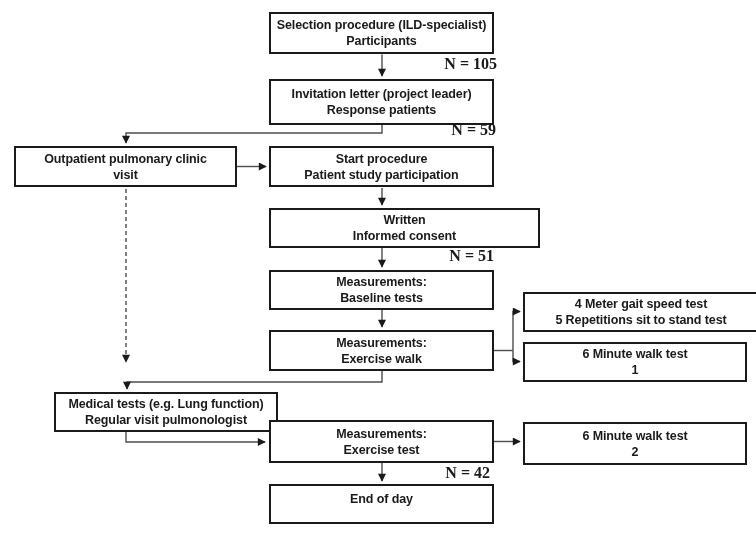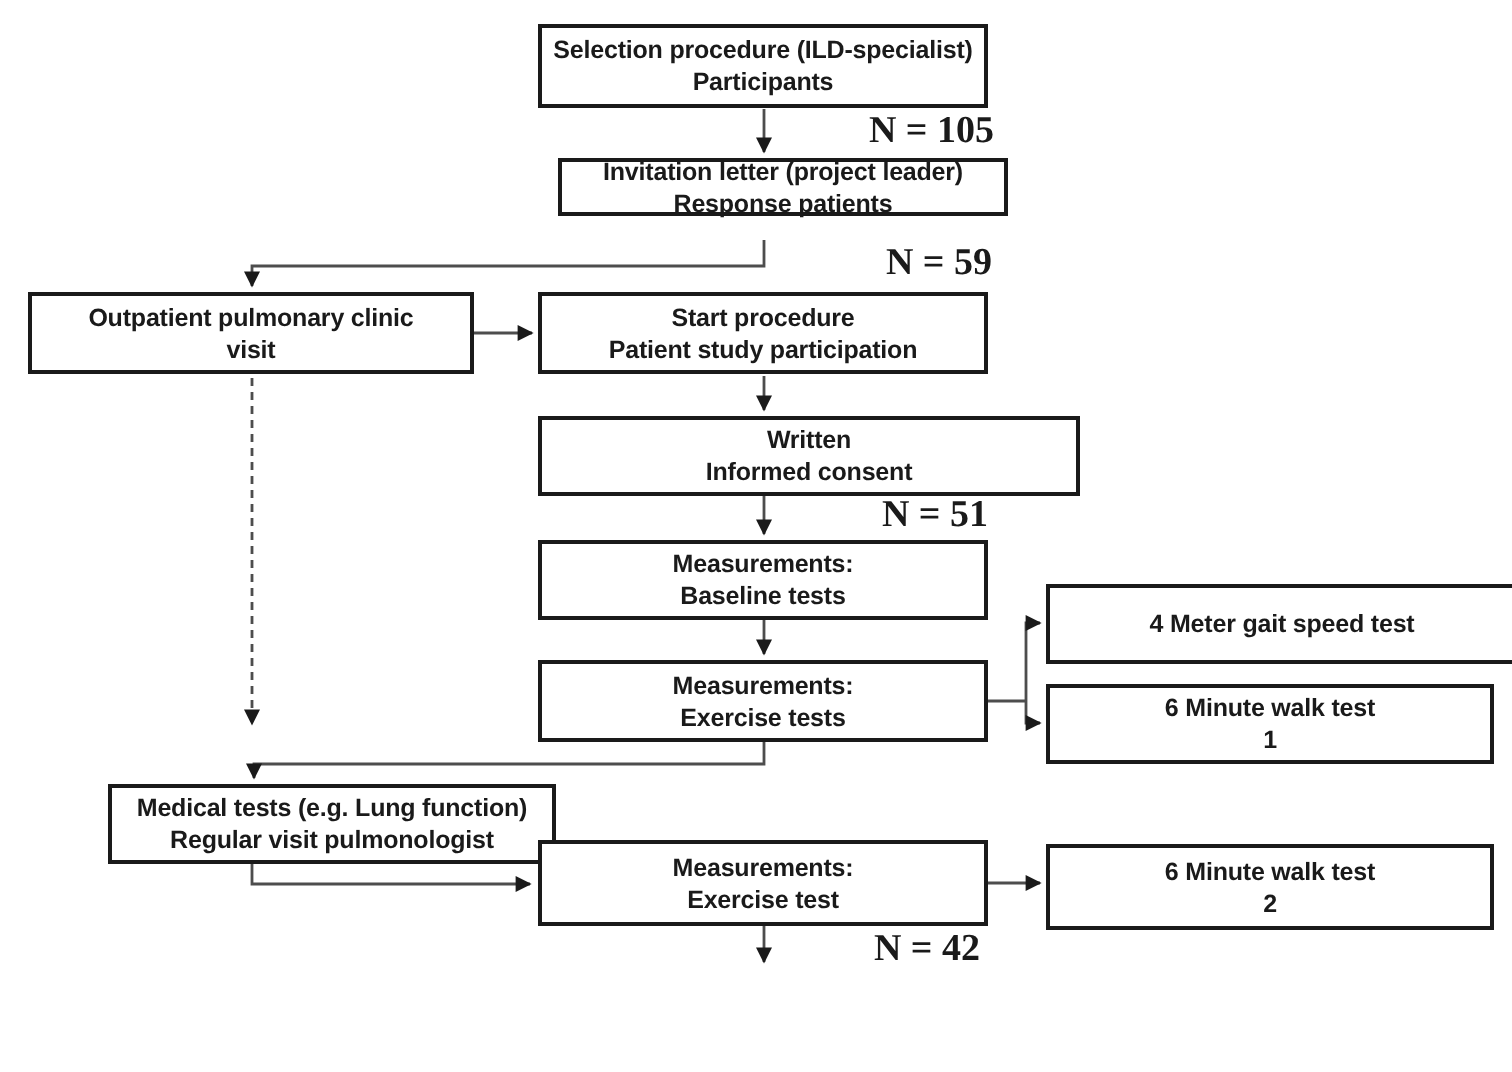--- a/index.html
+++ b/index.html
@@ -20,37 +20,37 @@
   .box{
     position:absolute;box-sizing:border-box;background:var(--background);
     border:2px solid var(--box-border);color:var(--text);
     display:flex;flex-direction:column;justify-content:center;align-items:center;
     text-align:center;font-weight:bold;font-size:12.5px;line-height:16px;
     letter-spacing:-0.1px;padding:1px 0;
   }
   .box span{display:block;white-space:nowrap;}
   
   .b-selection     {left:269px;top:12px; width:225px;height:42px;}
-  .b-invitation    {left:269px;top:79px; width:225px;height:29px;margin-left:10px;}
+  .b-invitation    {left:269px;top:79px; width:225px;height:46px;}
   .b-start         {left:269px;top:146px;width:225px;height:41px;}
   .b-written       {left:269px;top:208px;width:271px;height:40px;}
   .b-baseline      {left:269px;top:270px;width:225px;height:40px;}
   .b-exercise-tests{left:269px;top:330px;width:225px;height:41px;}
   .b-exercise-test {left:269px;top:420px;width:225px;height:43px;}
   .b-end           {left:269px;top:484px;width:225px;height:40px;justify-content:flex-start;padding-top:5px;}
   
   .b-outpatient    {left:14px;top:146px;width:223px;height:41px;}
   .b-medical       {left:14px;top:392px;width:224px;height:40px;margin-left:40px;}
   
   .b-gait          {left:523px;top:292px;width:236px;height:40px;}
   .b-walk1         {left:523px;top:342px;width:224px;height:40px;}
   .b-walk2         {left:523px;top:422px;width:224px;height:43px;}
   .nlabel{
     position:absolute;font-family:"Liberation Serif",serif;font-weight:bold;
-    font-size:19px;color:var(--text);white-space:nowrap;
+    font-size:16px;color:var(--text);white-space:nowrap;
   }
   .n-105{right:259px;top:55px;}
   .n-59 {right:260px;top:121px;}
   .n-51 {right:262px;top:247px;}
   .n-42 {right:266px;top:464px;}
 </style>
 </head>
 <body>
 
 <div id="figure">
@@ -102,25 +102,26 @@
     <span>Informed consent</span>
   </div>
 
   <div class="box b-baseline">
     <span>Measurements:</span>
     <span>Baseline tests</span>
   </div>
 
   <div class="box b-exercise-tests">
     <span>Measurements:</span>
-    <span>Exercise tests</span>
+    <span>Exercise walk</span>
   </div>
 
   <div class="box b-gait">
     <span>4 Meter gait speed test</span>
+    <span>5 Repetitions sit to stand test</span>
   </div>
 
   <div class="box b-walk1">
     <span>6 Minute walk test</span>
     <span>1</span>
   </div>
 
   <div class="box b-medical">
     <span>Medical tests (e.g. Lung function)</span>
     <span>Regular visit pulmonologist</span>
@@ -129,19 +130,22 @@
   <div class="box b-exercise-test">
     <span>Measurements:</span>
     <span>Exercise test</span>
   </div>
 
   <div class="box b-walk2">
     <span>6 Minute walk test</span>
     <span>2</span>
   </div>
 
+  <div class="box b-end">
+    <span>End of day</span>
+  </div>
 
   <div class="nlabel n-105">N = 105</div>
   <div class="nlabel n-59">N = 59</div>
   <div class="nlabel n-51">N = 51</div>
   <div class="nlabel n-42">N = 42</div>
 
 </div>
 
 </body></html>

